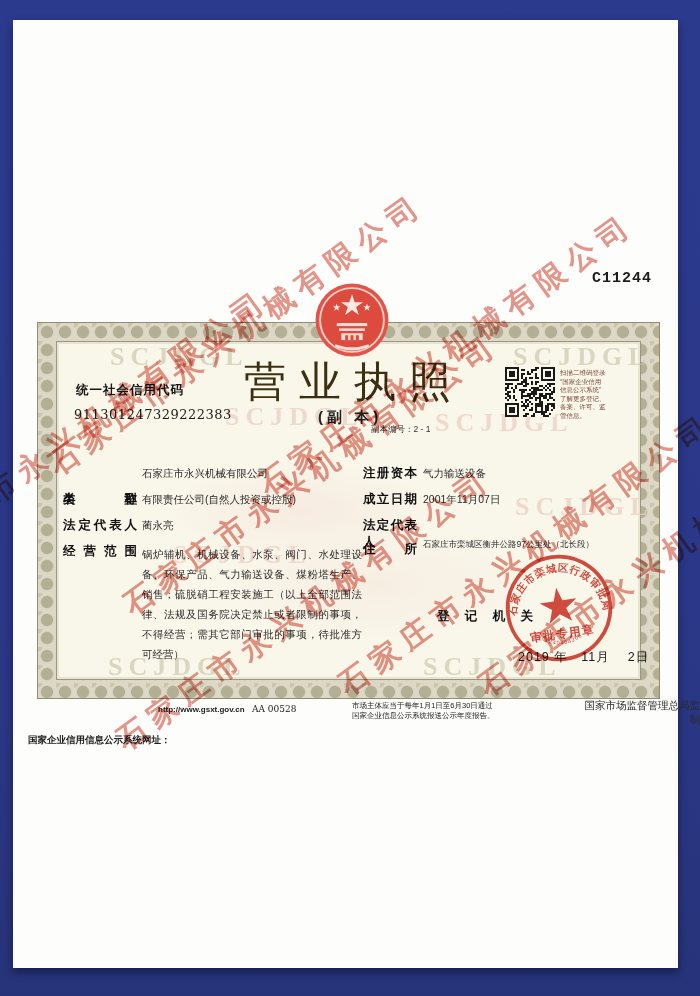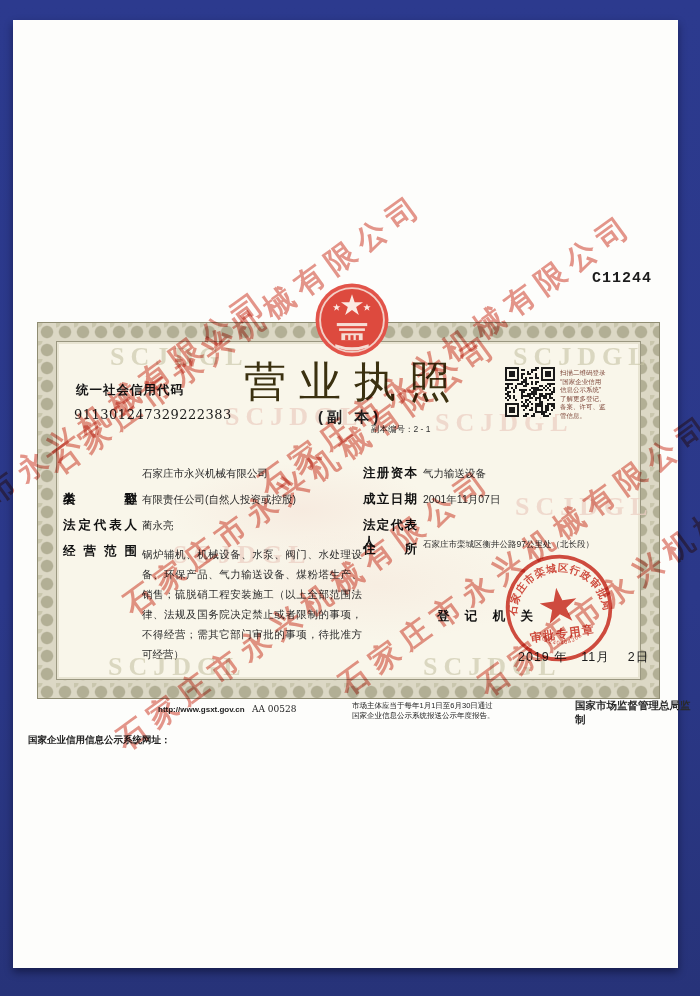--- a/index.html
+++ b/index.html
@@ -64,21 +64,21 @@
         letter-spacing:1px;white-space:nowrap;}
   .seal{position:absolute;left:503px;top:552px;width:112px;height:112px;z-index:30;
         transform:rotate(-8deg);opacity:.9;mix-blend-mode:multiply;}
   
   .ft{position:absolute;z-index:20;color:#222;}
   .ft-netlabel{left:28px;top:703px;font-size:9.5px;font-weight:600;margin-top:31px;}
   .ft-url{left:158px;top:705px;font-size:8px;font-weight:700;}
   .ft-aa{left:252px;top:704px;font-size:9px;font-family:"DejaVu Serif",serif;}
   .ft-mid{left:352px;top:701px;font-size:7.5px;font-weight:400;line-height:1.35;
           white-space:pre-line;}
-  .ft-right{left:575px;top:699px;font-size:10.5px;font-weight:700;color:#2a2a2a;}
+  .ft-right{left:575px;top:699px;font-size:10.5px;font-weight:400;color:#2a2a2a;text-align:right;}
 </style>
 </head>
 <body>
 
 <div class="stage">
   <div class="page">
 
     <span class="ghost olive" style="left:97px;top:322px;">SCJDGL</span>
     <span class="ghost olive" style="left:500px;top:322px;">SCJDGL</span>
     <span class="ghost pink" style="left:212px;top:382px;">SCJDGL</span>

